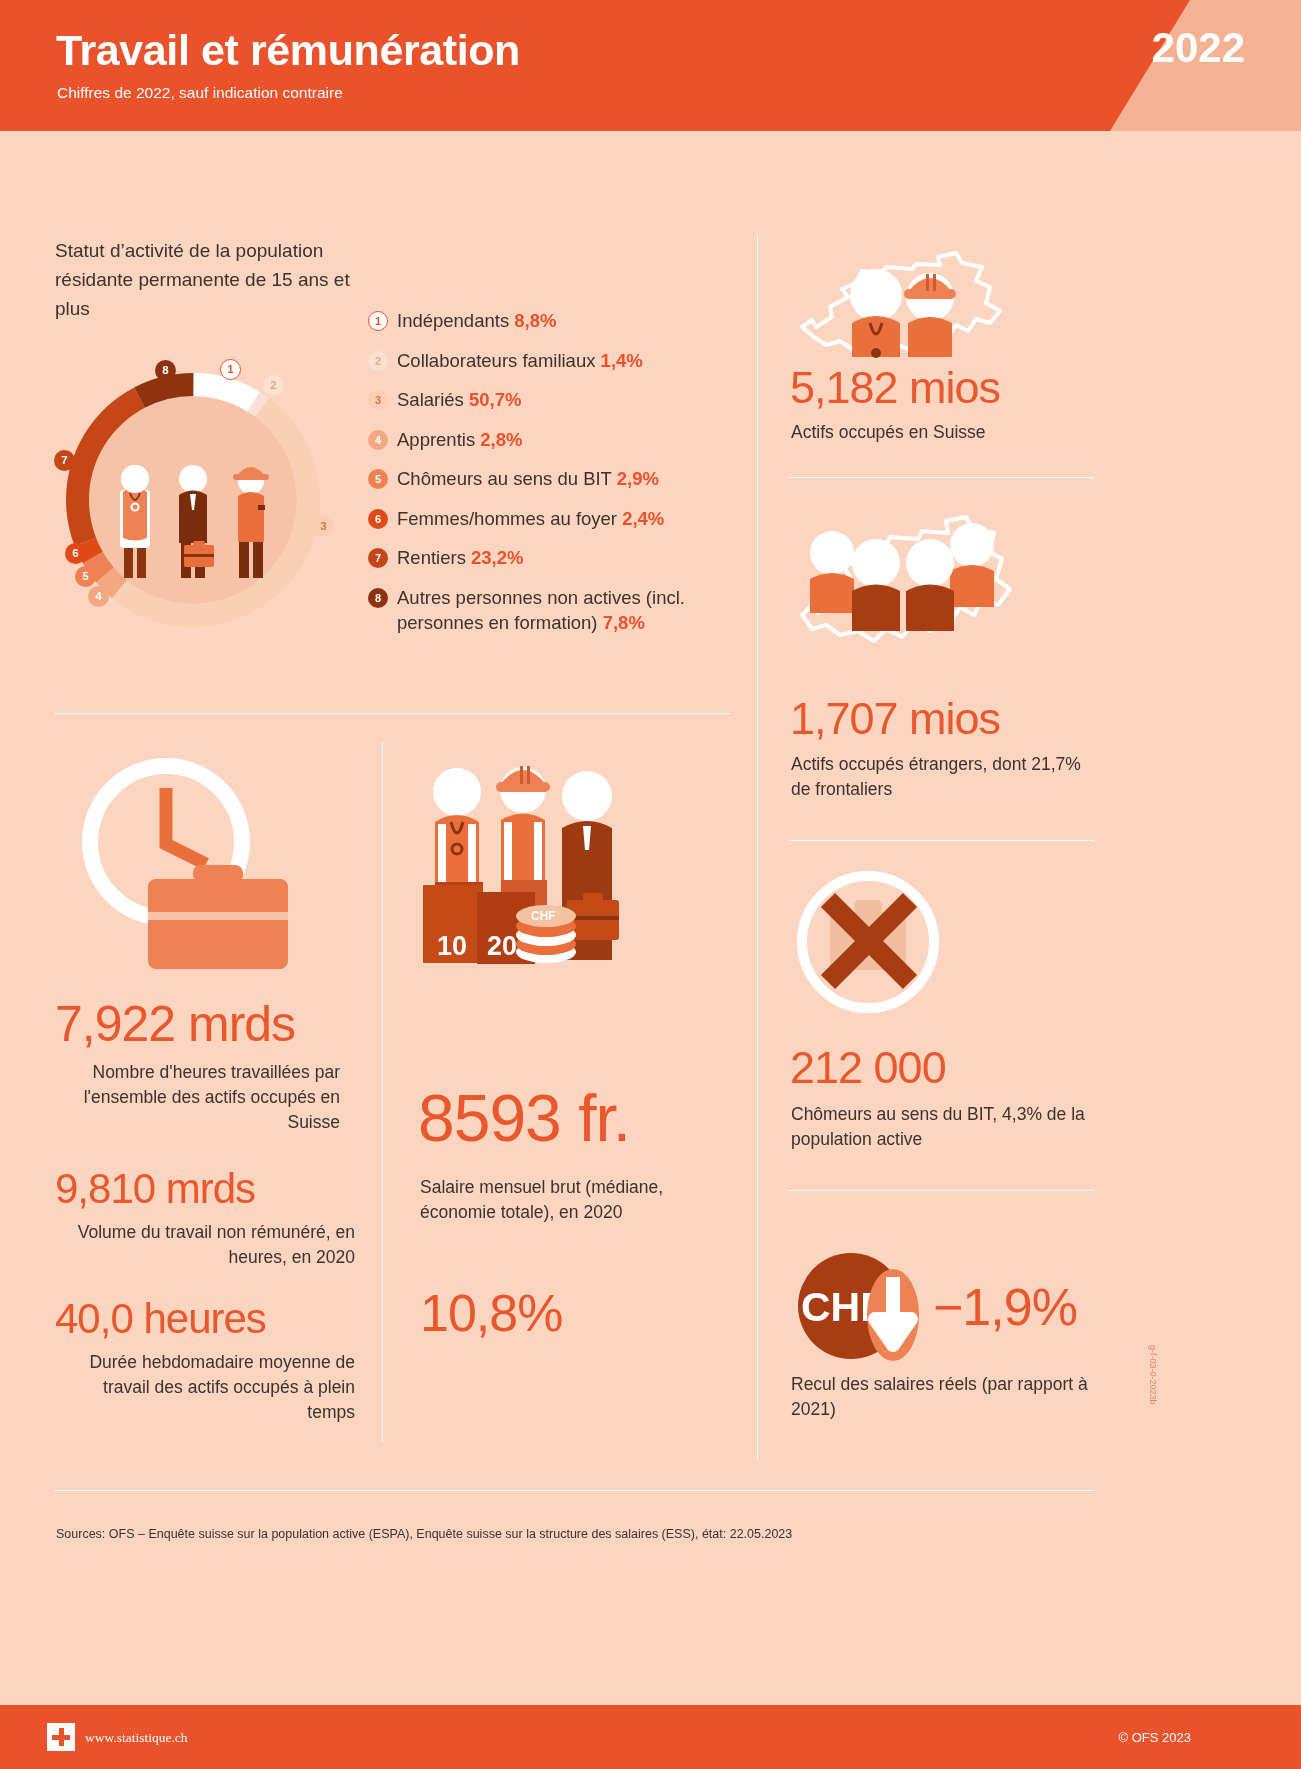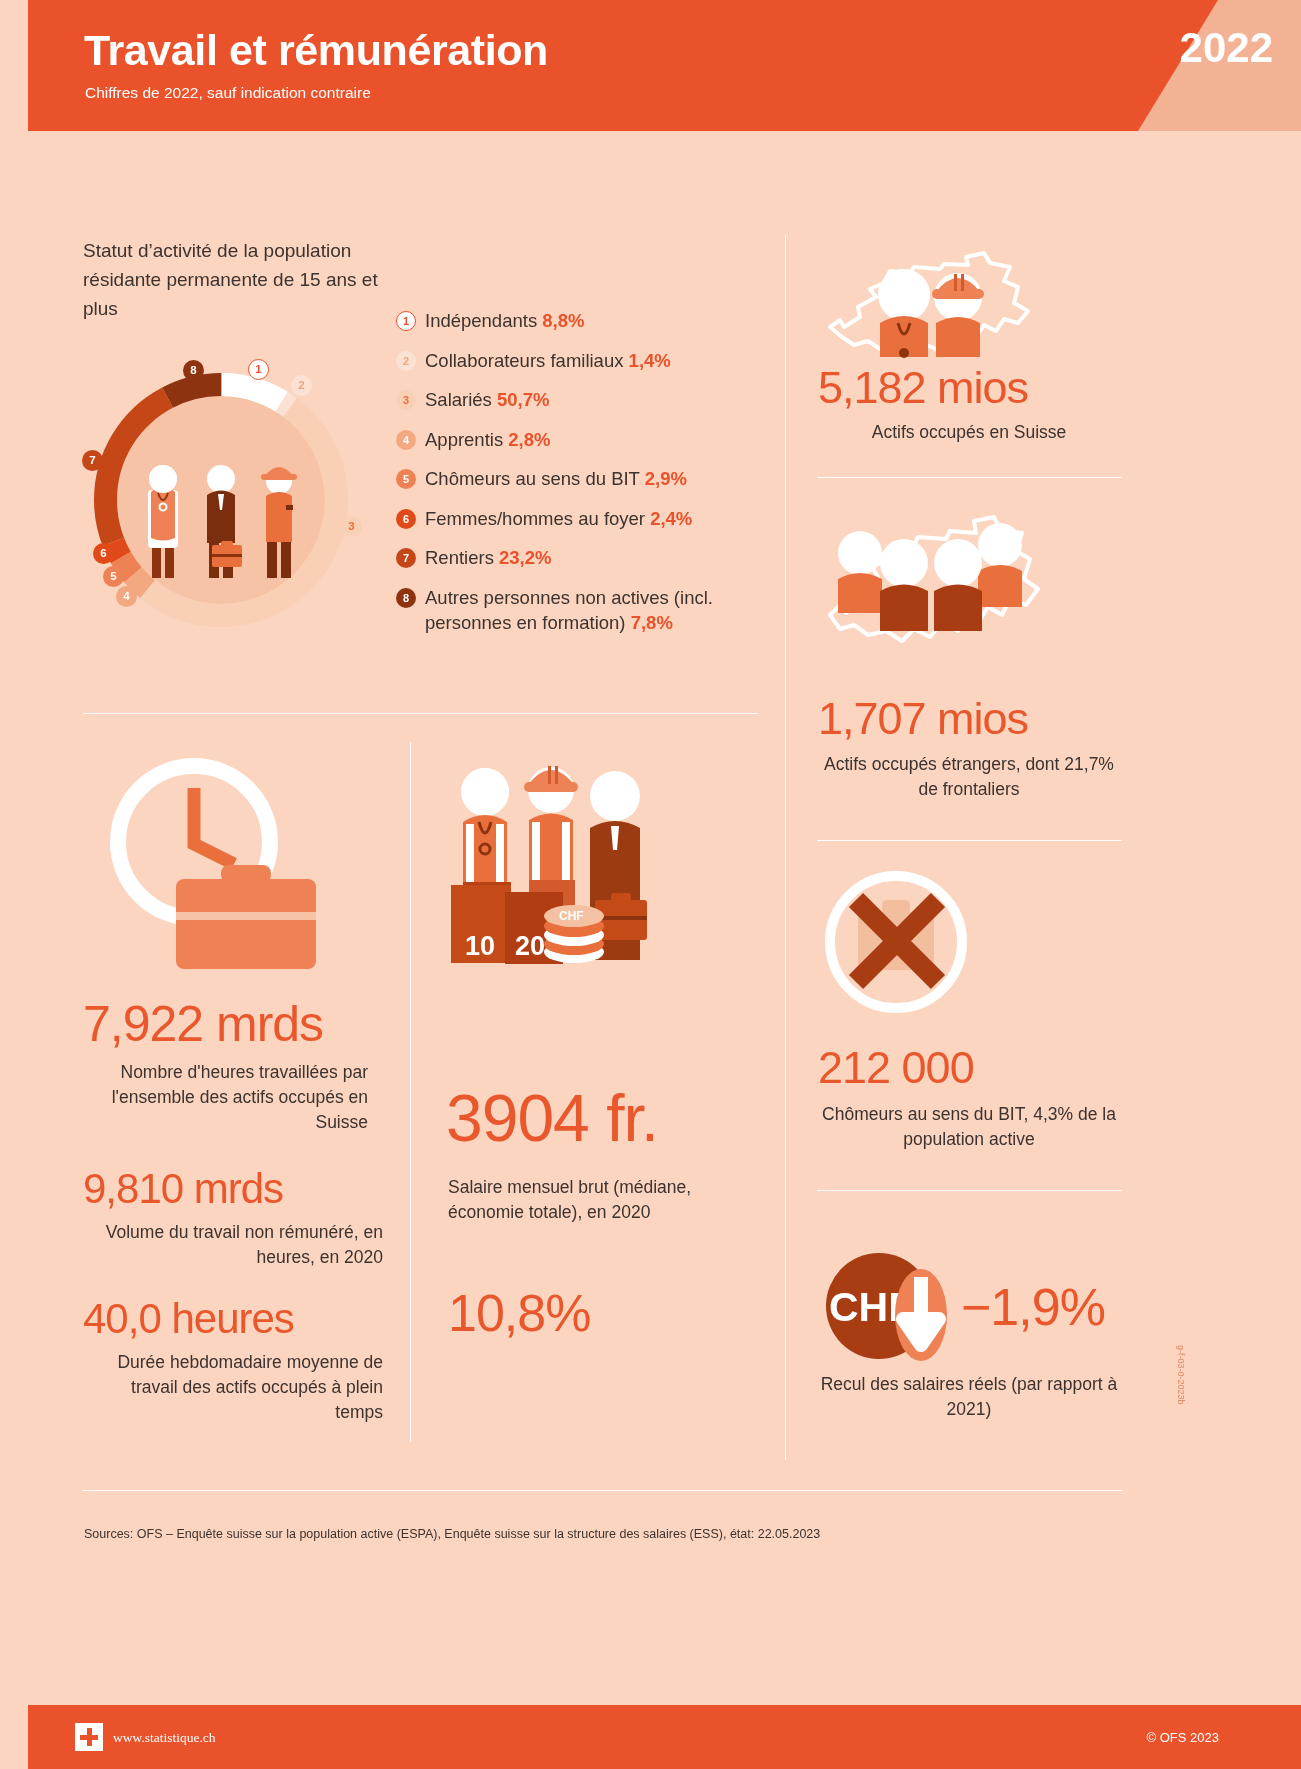--- a/index.html
+++ b/index.html
@@ -2,21 +2,21 @@
 <html><head>
 <meta charset="utf-8">
 <style>
   * { box-sizing: border-box; margin: 0; padding: 0; }
   html, body {
     width: 1301px; height: 1769px;
     background: #FBD5C0;
     font-family: "Liberation Sans", sans-serif;
     overflow: hidden;
   }
-  .page { position: relative; width: 1247px; height: 1769px; background: #FBD5C0; margin-left: 28px; }
+  .page { position: relative; width: 1247px; height: 1769px; background: #FBD5C0; }
 
   
   .header {
     position: absolute; top: 0; left: 0; width: 1301px; height: 131px;
     background: #F4B294; overflow: hidden;
   }
   .header-orange {
     position: absolute; top: 0; left: 0; width: 1301px; height: 131px;
     background: #E9522A;
     clip-path: polygon(0 0, 1190px 0, 1110px 131px, 0 131px);
@@ -63,21 +63,21 @@
   }
   .legend-text { margin-left: 9px; font-size: 18.5px; color: #3C3230; line-height: 25px; }
   .legend-text b { color: #E9522A; font-weight: bold; }
 
   
   .sec2-num { position: absolute; }
   .sec2-cap { position: absolute; text-align: right; }
 
   
   .rnum { position: absolute; font-size: 45px; }
-  .rcap { position: absolute; font-size: 17.5px; color: #3C3230; line-height: 25px; text-align: center; }
+  .rcap { position: absolute; font-size: 17.5px; color: #3C3230; line-height: 25px; }
 
   
   .sources {
     position: absolute; left: 56px; top: 1527px;
     font-size: 12.5px; color: #3C3230;
   }
   .footbar {
     position: absolute; left: 0; top: 1705px; width: 1301px; height: 64px;
     background: #E9522A;
   }
@@ -321,21 +321,21 @@
         <ellipse cx="131" cy="202" rx="30" ry="11" fill="#FFFFFF"></ellipse>
         <ellipse cx="131" cy="194" rx="30" ry="11" fill="#E9703C"></ellipse>
         <ellipse cx="131" cy="185" rx="30" ry="11" fill="#FFFFFF"></ellipse>
         <ellipse cx="131" cy="176" rx="30" ry="11" fill="#E9703C"></ellipse>
         <ellipse cx="131" cy="166" rx="30" ry="11" fill="#F4C2A2"></ellipse>
         <text x="116" y="170" font-family="Liberation Sans, sans-serif" font-size="12" font-weight="bold" fill="#FFFFFF">CHF</text>
       </g>
     </svg>
   </div>
 
-  <div class="bignum" style="position:absolute;left:418px;top:1080px;font-size:66px;">3904 fr.</div>
+  <div class="bignum" style="position:absolute;left:418px;top:1080px;font-size:66px;">8593 fr.</div>
   <div class="caption" style="position:absolute;left:420px;top:1175px;width:300px;">Salaire mensuel brut (médiane, économie totale), en 2020</div>
 
   <div class="bignum" style="position:absolute;left:420px;top:1283px;font-size:52px;">10,8%</div>
 
   <div style="position:absolute;left:790px;top:245px;">
     <svg width="220" height="145" viewBox="0 0 220 145">
       <path d="M12 82 L22 75 L26 82 L42 72 L40 62 L58 52 L52 44 L66 38 L72 26 L92 28 L96 22 L122 24 L126 19 L150 20
                L148 12 L166 8 L172 18 L192 22 L186 36 L200 42 L196 58 L210 66 L200 78 L186 74 L178 86 L166 80
                L158 92 L150 86 L142 98 L128 92 L118 104 L104 98 L92 108 L78 100 L62 104 L50 96 L36 100 L24 92 Z" fill="none" stroke="#FFFFFF" stroke-width="4" stroke-linejoin="round"></path>
       <g>

